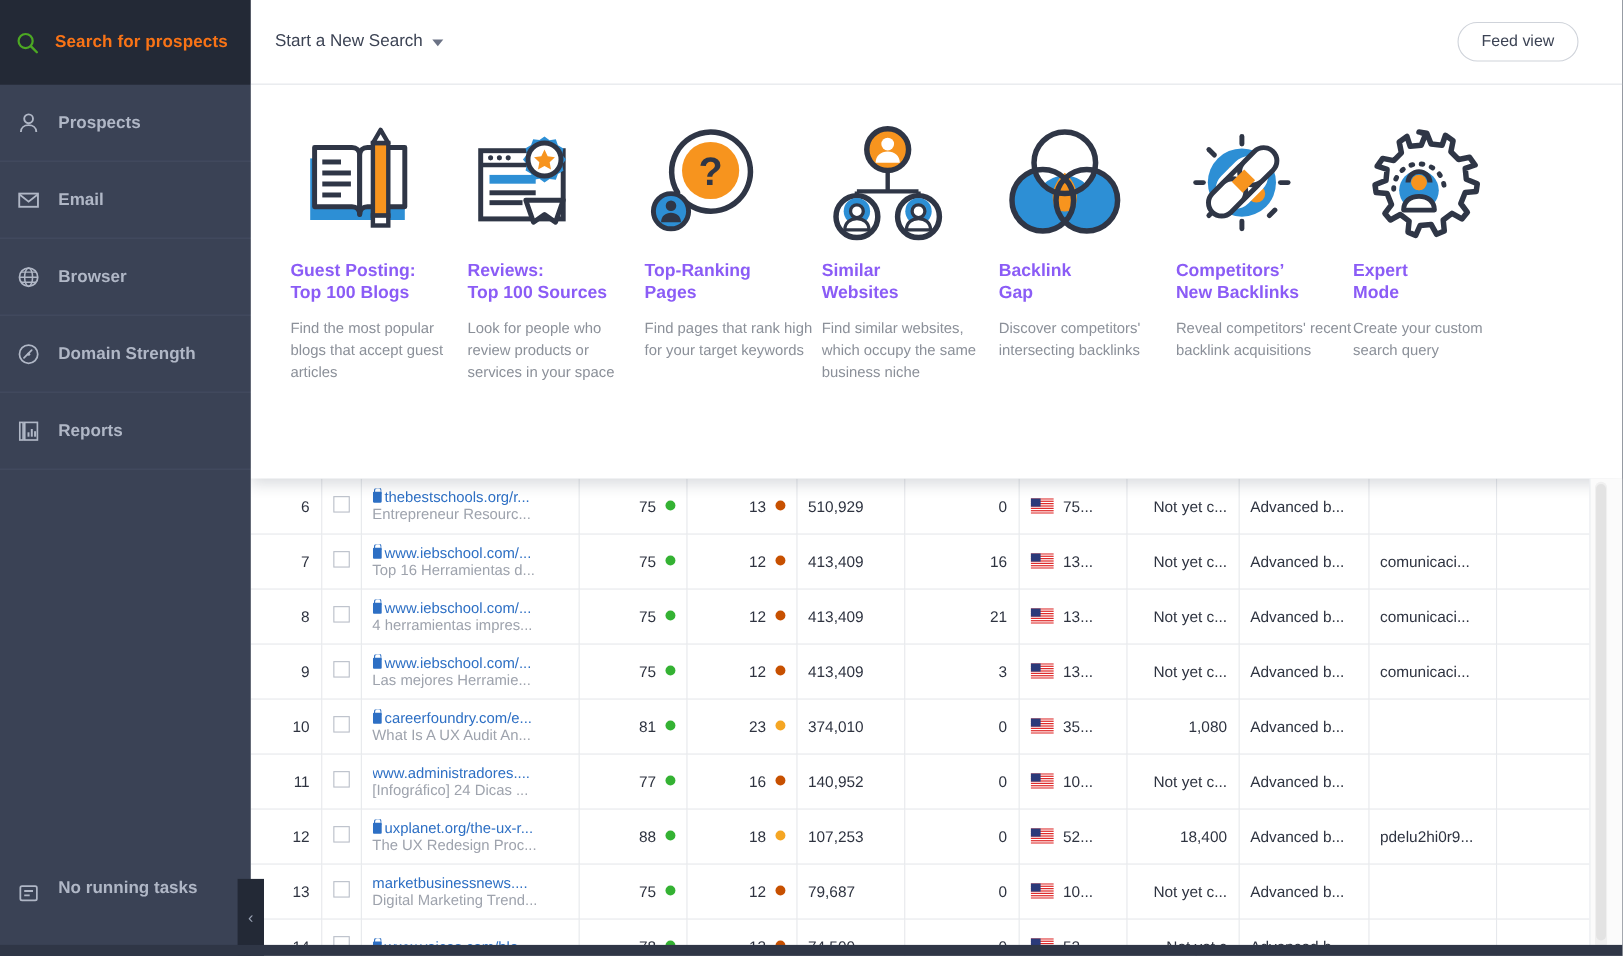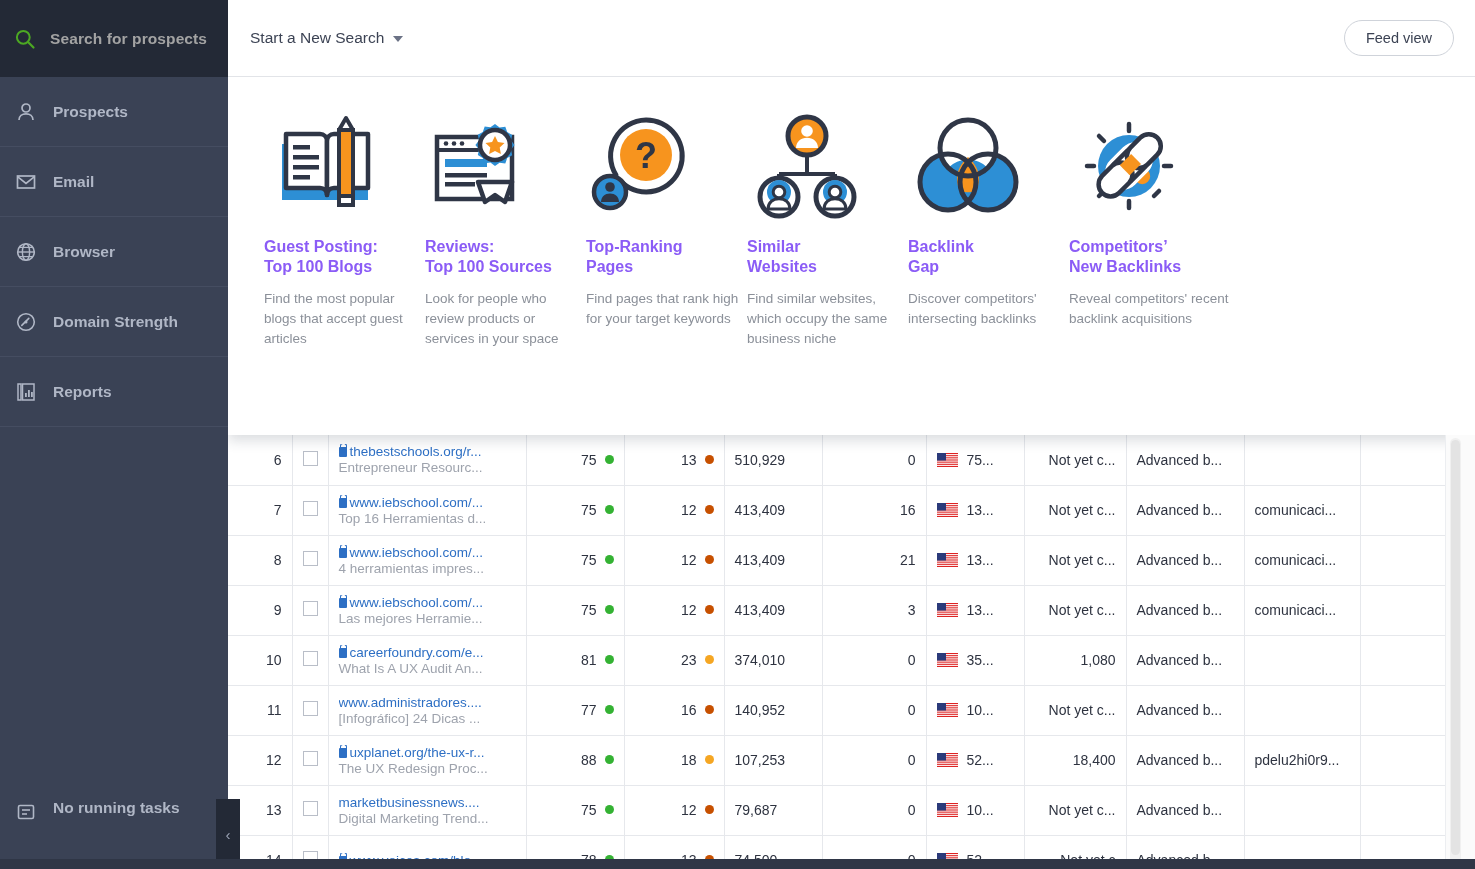--- a/index.html
+++ b/index.html
@@ -12,21 +12,21 @@
 
   
   #sidebar {
     position: absolute; left: 0; top: 0; width: 228px; height: 869px;
     background: #3a4255;
   }
   .side-search {
     height: 77px; background: #232936; display: flex; align-items: center;
     padding-left: 12px; gap: 12px; cursor: pointer;
   }
-  .side-search .label { color: #a3a3a3; font-size: 15.5px; font-weight: bold; letter-spacing: .1px; }
+  .side-search .label { color: #f97316; font-size: 15.5px; font-weight: bold; letter-spacing: .1px; }
   .side-item {
     height: 70px; display: flex; align-items: center; padding-left: 13px; gap: 14px;
     border-bottom: 1px solid #454d61; cursor: pointer;
   }
   .side-item:first-of-type { border-top: none; }
   .side-item .label { color: #b0b7c6; font-size: 15.5px; font-weight: bold; }
   .side-ico { width: 26px; height: 26px; display: flex; align-items: center; justify-content: center; flex: none; }
   .side-ico svg { display: block; }
 
   #side-footer {
@@ -44,21 +44,21 @@
   
   #main {
     position: absolute; left: 228px; top: 0; width: 1247px; height: 869px;
     background: #ffffff; overflow: hidden;
   }
 
   
   #topbar {
     position: relative; height: 77px; background: #fff;
     border-bottom: 1px solid #e2e4e8;
-    display: flex; align-items: center; padding: 0 21px 0 22px; z-index: 30;
+    display: flex; align-items: center; padding: 0 40px 0 22px; z-index: 30;
   }
   #newsearch { display: flex; align-items: center; gap: 9px; cursor: pointer; }
   #newsearch .txt { color: #3c4354; font-size: 15.5px; }
   .caret { width: 0; height: 0; border-left: 5px solid transparent; border-right: 5px solid transparent;
            border-top: 6px solid #6b7285; margin-top: 2px; }
   #feedview {
     margin-left: auto; border: 1px solid #cfd3da; border-radius: 18px;
     padding: 9px 21px; font-size: 14.5px; color: #3c4354; background: #fff; cursor: pointer;
   }
 
@@ -359,20 +359,40 @@
               </g>
             </svg>
           </div>
           <div class="ttl">
             <span>Competitors’</span><br>
             <span>New Backlinks</span>
           </div>
           <div class="dsc">Reveal competitors' recent backlink acquisitions</div>
         </div>
 
+        <div class="card">
+          <div class="art">
+            <svg width="120" height="110" viewBox="0 0 120 110">
+              <path d="M60 8l7 1 4 10 10 1 3-9 7 5-2 10 7 7 10-2 5 7-9 3 1 10 10 4-1 7-10 1-4 10 6 8-5 6-9-5-8 6 1 10-7 3-5-9-10 1-4 9-7-3 1-10-8-6-9 5-5-6 6-8-4-10-10-1-1-7 10-4 1-10-9-3 5-7 10 2 7-7-2-10 7-5 3 9 10-1 4-10z" fill="#fff" stroke="#2f3646" stroke-width="5" stroke-linejoin="round"></path>
+              <g stroke="#2f3646" stroke-width="4.5" stroke-linecap="round" stroke-dasharray="1.5 8">
+                <path d="M37 60a23 23 0 0 1 46 0" fill="none"></path>
+              </g>
+              <circle cx="60" cy="61" r="18" fill="#2d8fd5"></circle>
+              <circle cx="60" cy="54" r="7" fill="#f7941e"></circle>
+              <path d="M46 79c0-8 6-12.5 14-12.5S74 71 74 79z" fill="#fff" stroke="#2f3646" stroke-width="4.5" stroke-linejoin="round"></path>
+              <circle cx="60" cy="54" r="7" fill="#f7941e" stroke="#2f3646" stroke-width="0"></circle>
+              <path d="M50 54a10 10 0 0 1 20 0" fill="none" stroke="#2f3646" stroke-width="4.5"></path>
+            </svg>
+          </div>
+          <div class="ttl">
+            <span>Expert</span><br>
+            <span>Mode</span>
+          </div>
+          <div class="dsc">Create your custom search query</div>
+        </div>
 
       </div>
     </div>
 
     <div id="tablewrap">
       <table class="grid">
         <tbody id="rows">
             <tr>
               <td class="c-idx">6</td>
               <td class="c-chk"><span class="chk"></span></td>

